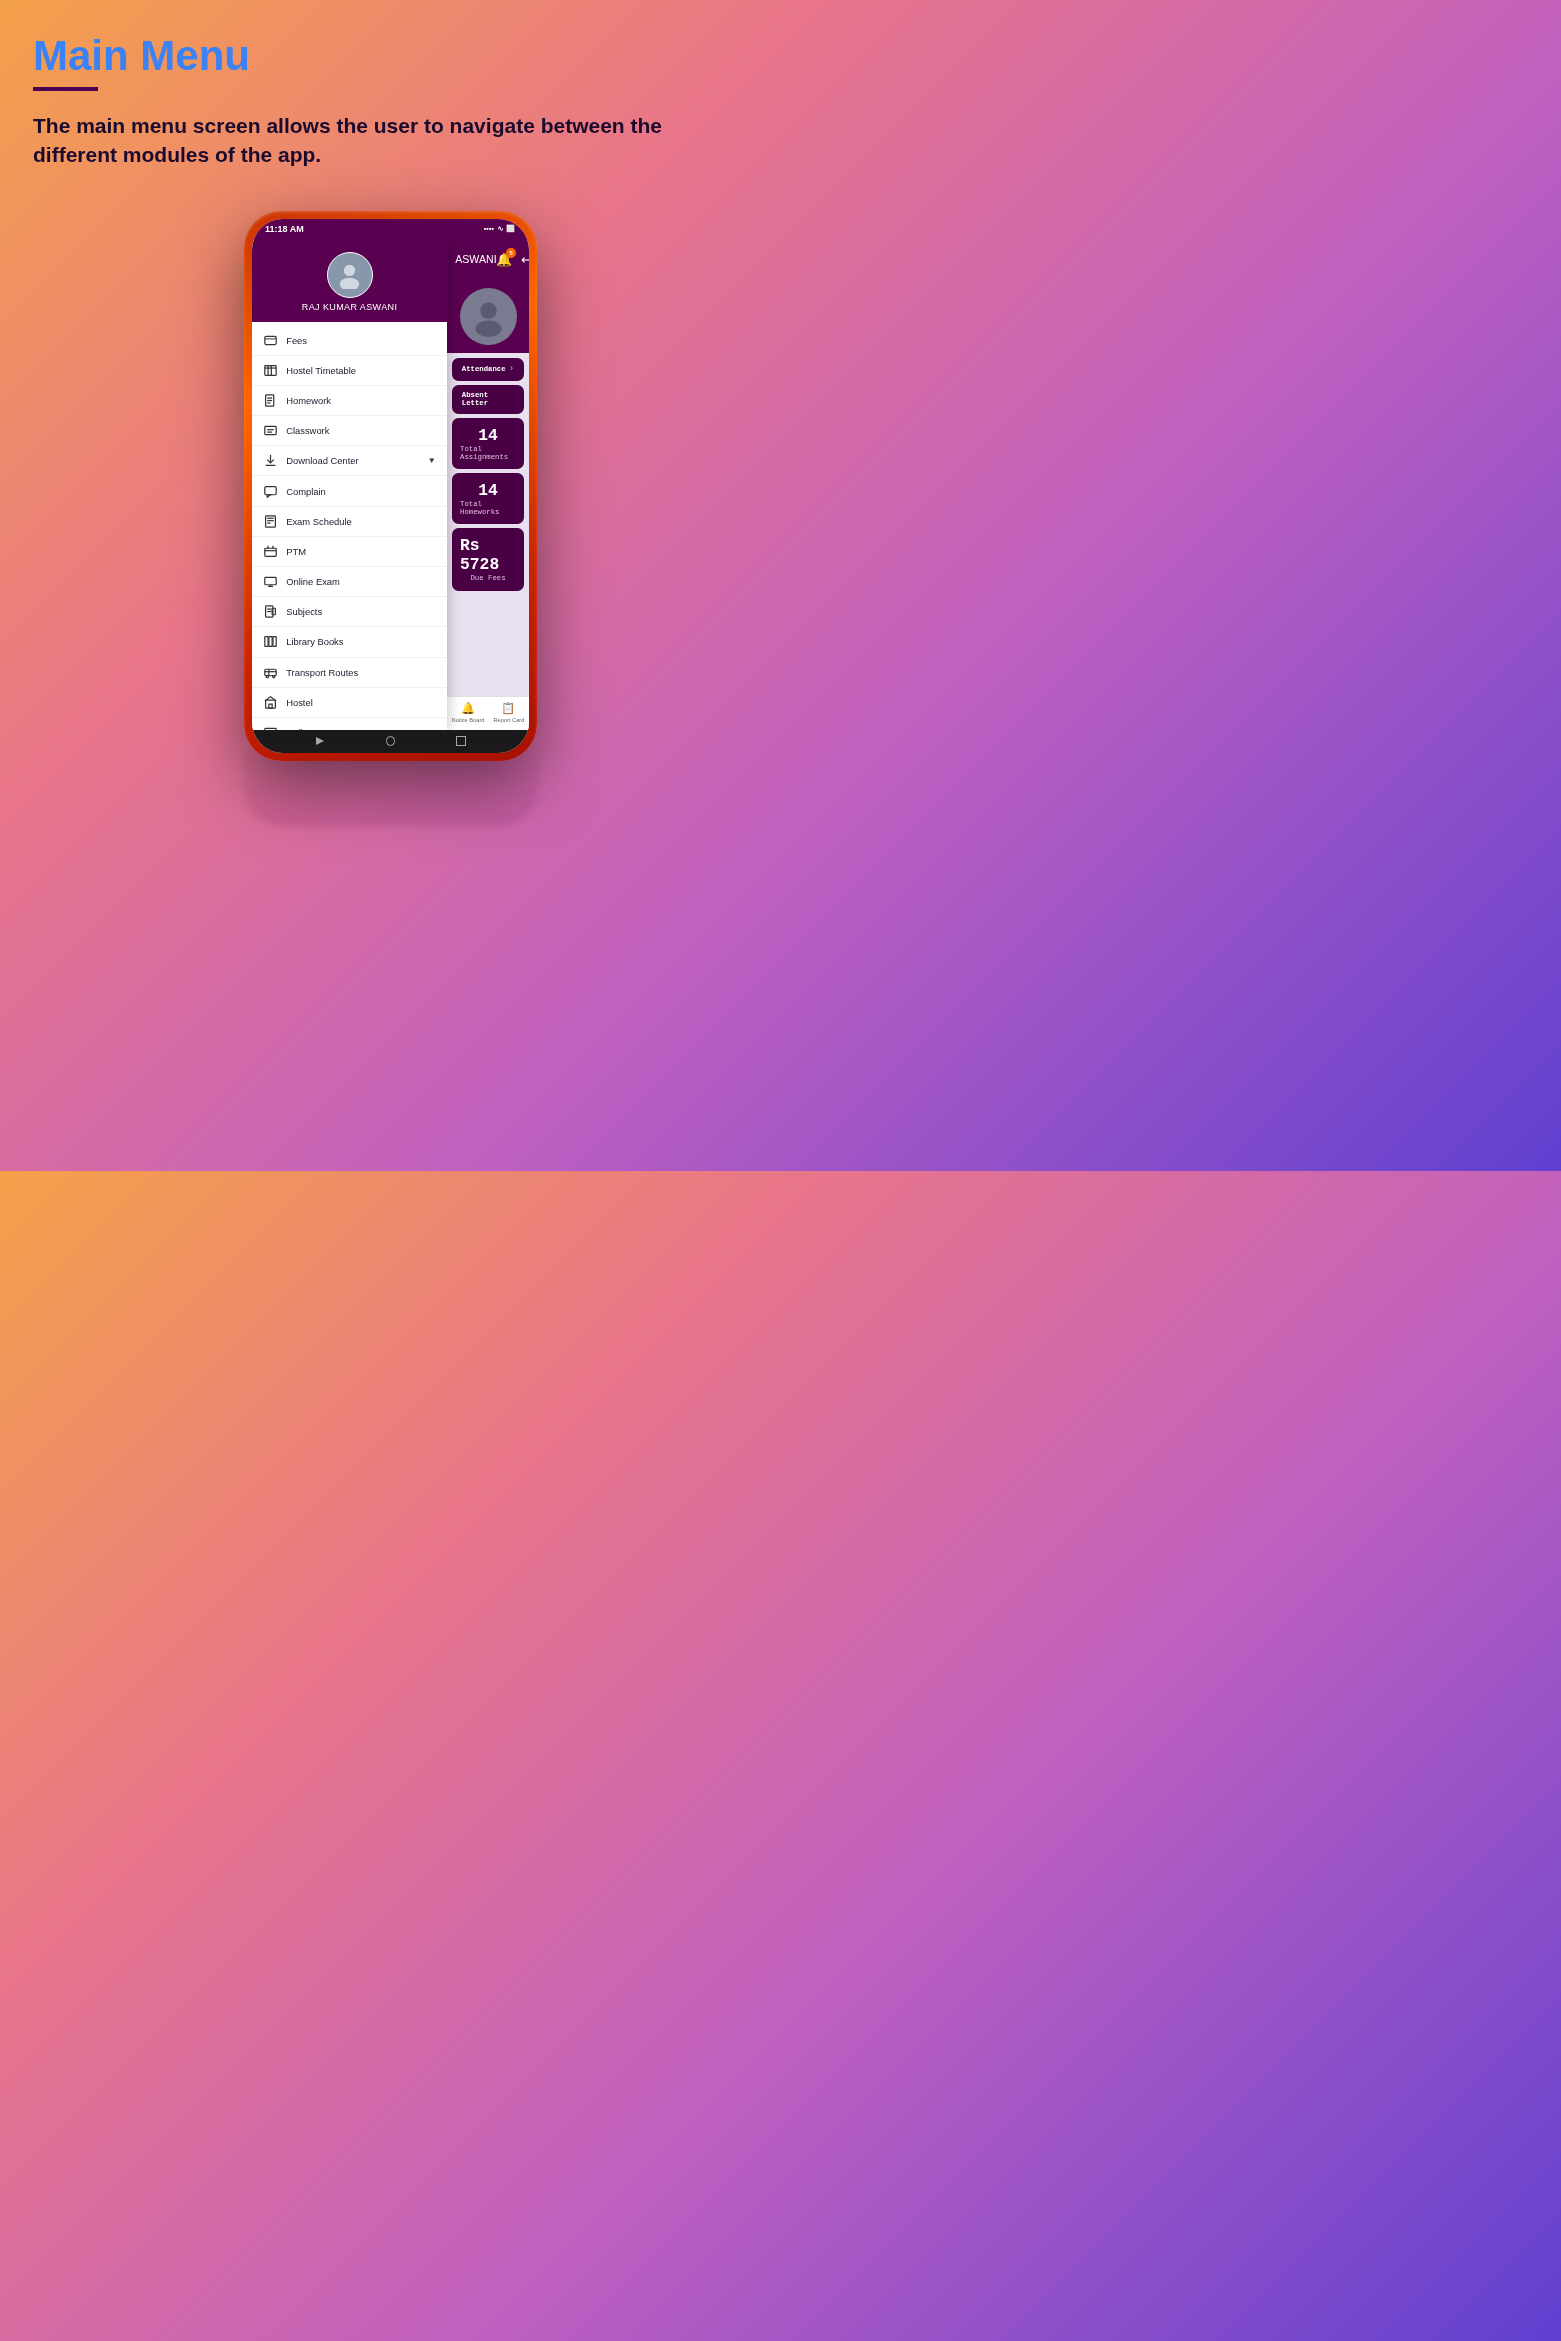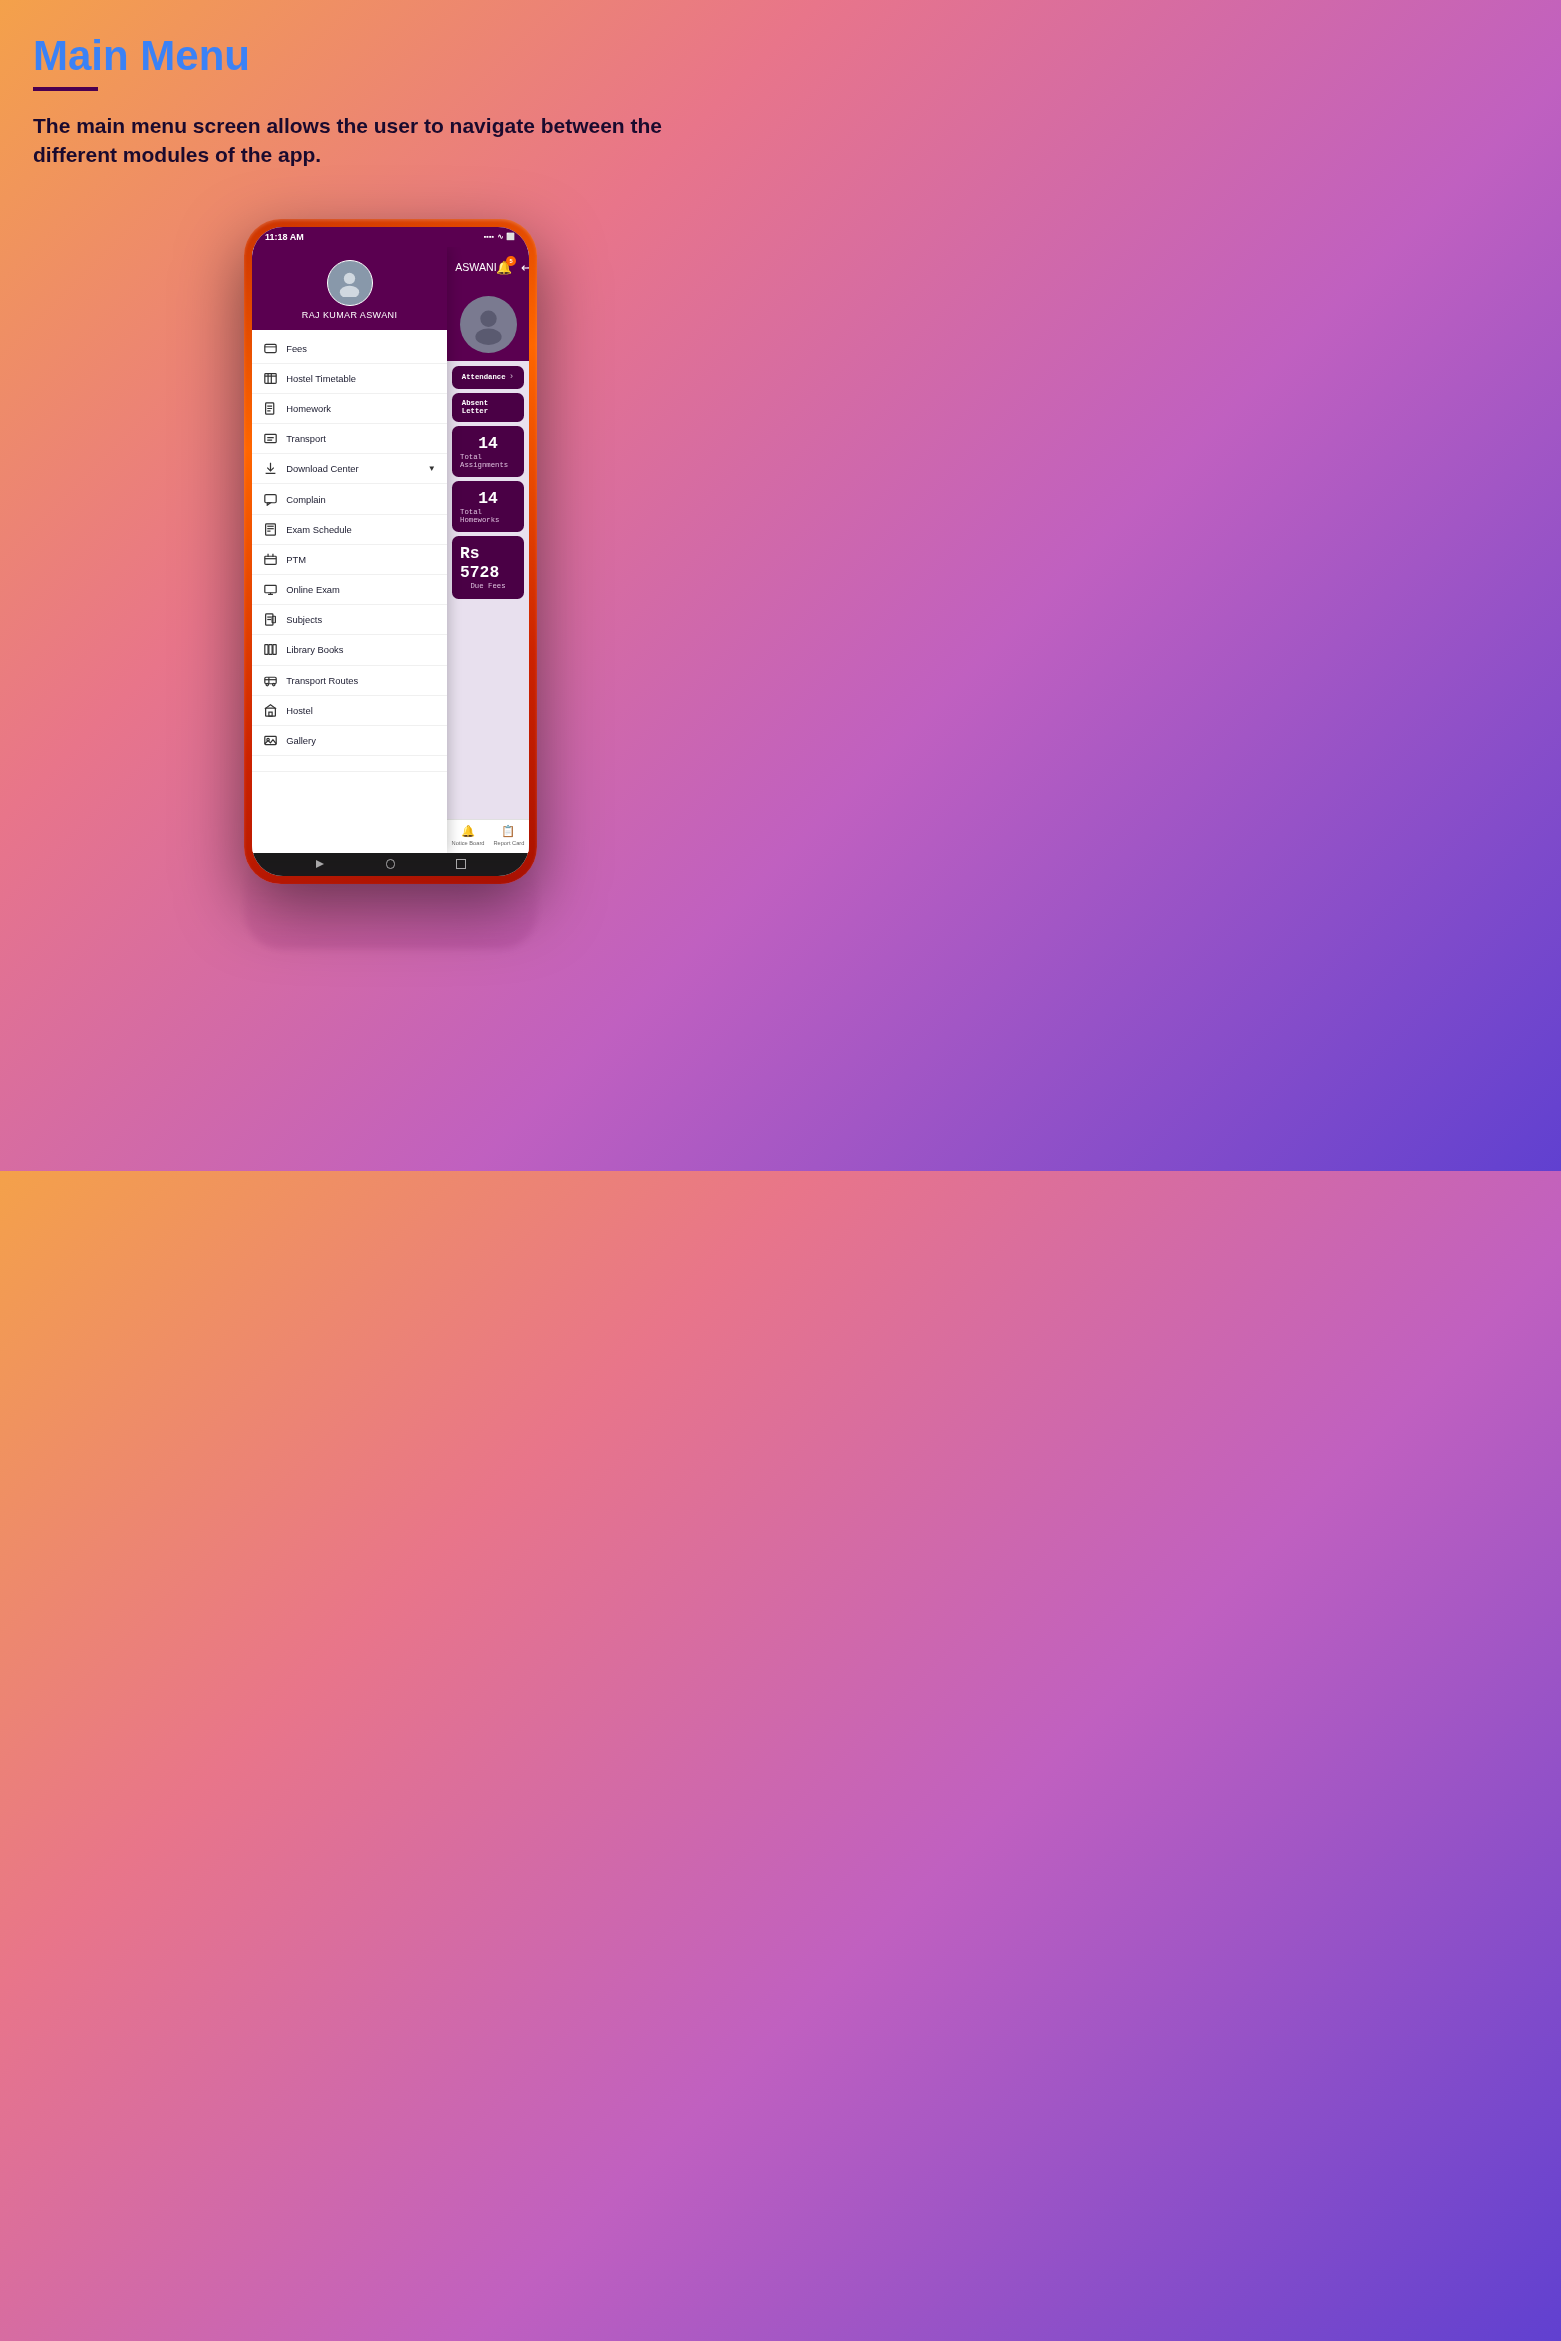--- a/index.html
+++ b/index.html
@@ -43,27 +43,26 @@
 
     .phone-wrapper {
       display: flex;
       justify-content: center;
       align-items: flex-start;
       position: relative;
     }
 
     .phone-outer {
       width: 293px;
-      height: 665px;
+      height: 550px;
       background: linear-gradient(160deg, #cc3300 0%, #ff6600 30%, #cc2200 70%, #aa1100 100%);
       border-radius: 37px;
       padding: 8.1px;
       position: relative;
       box-shadow: 0 24.4px 65px rgba(0,0,0,0.5), inset 0 1.6px 3.3px rgba(255,255,255,0.2);
-      margin-top: 8px;
     }
 
     .phone-inner {
       width: 100%;
       height: 100%;
       background: #fff;
       border-radius: 31px;
       overflow: hidden;
       position: relative;
       display: flex;
@@ -451,21 +450,21 @@
               </div>
 
               <div class="menu-item">
                 <div class="menu-icon">
                   <svg viewBox="0 0 16 16">
                       <rect x="1" y="3" width="14" height="10" rx="1"></rect>
                       <line x1="4" y1="7" x2="12" y2="7"></line>
                       <line x1="4" y1="10" x2="10" y2="10"></line>
                     </svg>
                 </div>
-                <span class="menu-label">Transport</span>
+                <span class="menu-label">Classwork</span>
               </div>
 
               <div class="menu-item">
                 <div class="menu-icon">
                   <svg viewBox="0 0 16 16">
                       <line x1="8" y1="1" x2="8" y2="10"></line>
                       <polyline points="4,7 8,11 12,7"></polyline>
                       <line x1="2" y1="14" x2="14" y2="14"></line>
                     </svg>
                 </div>

